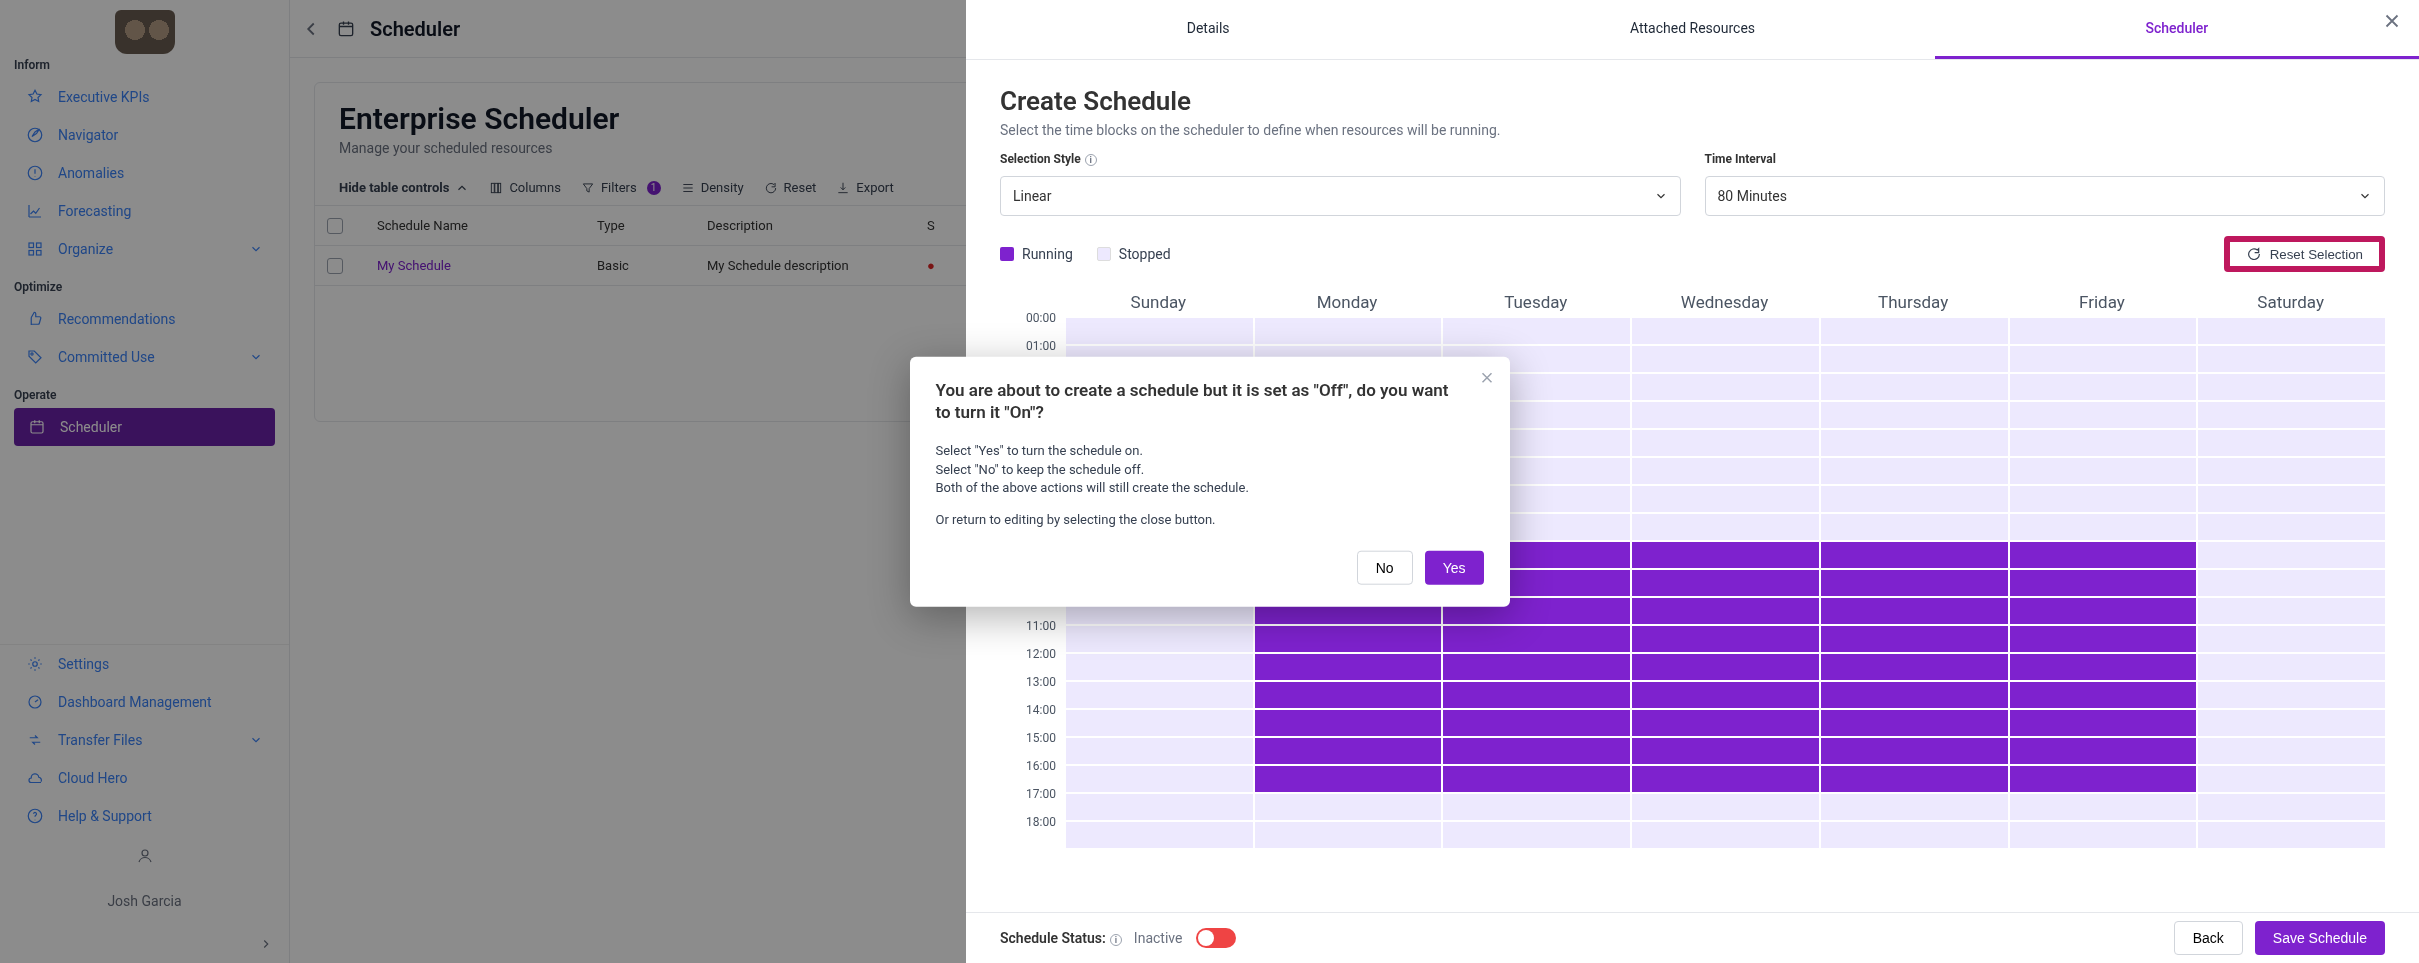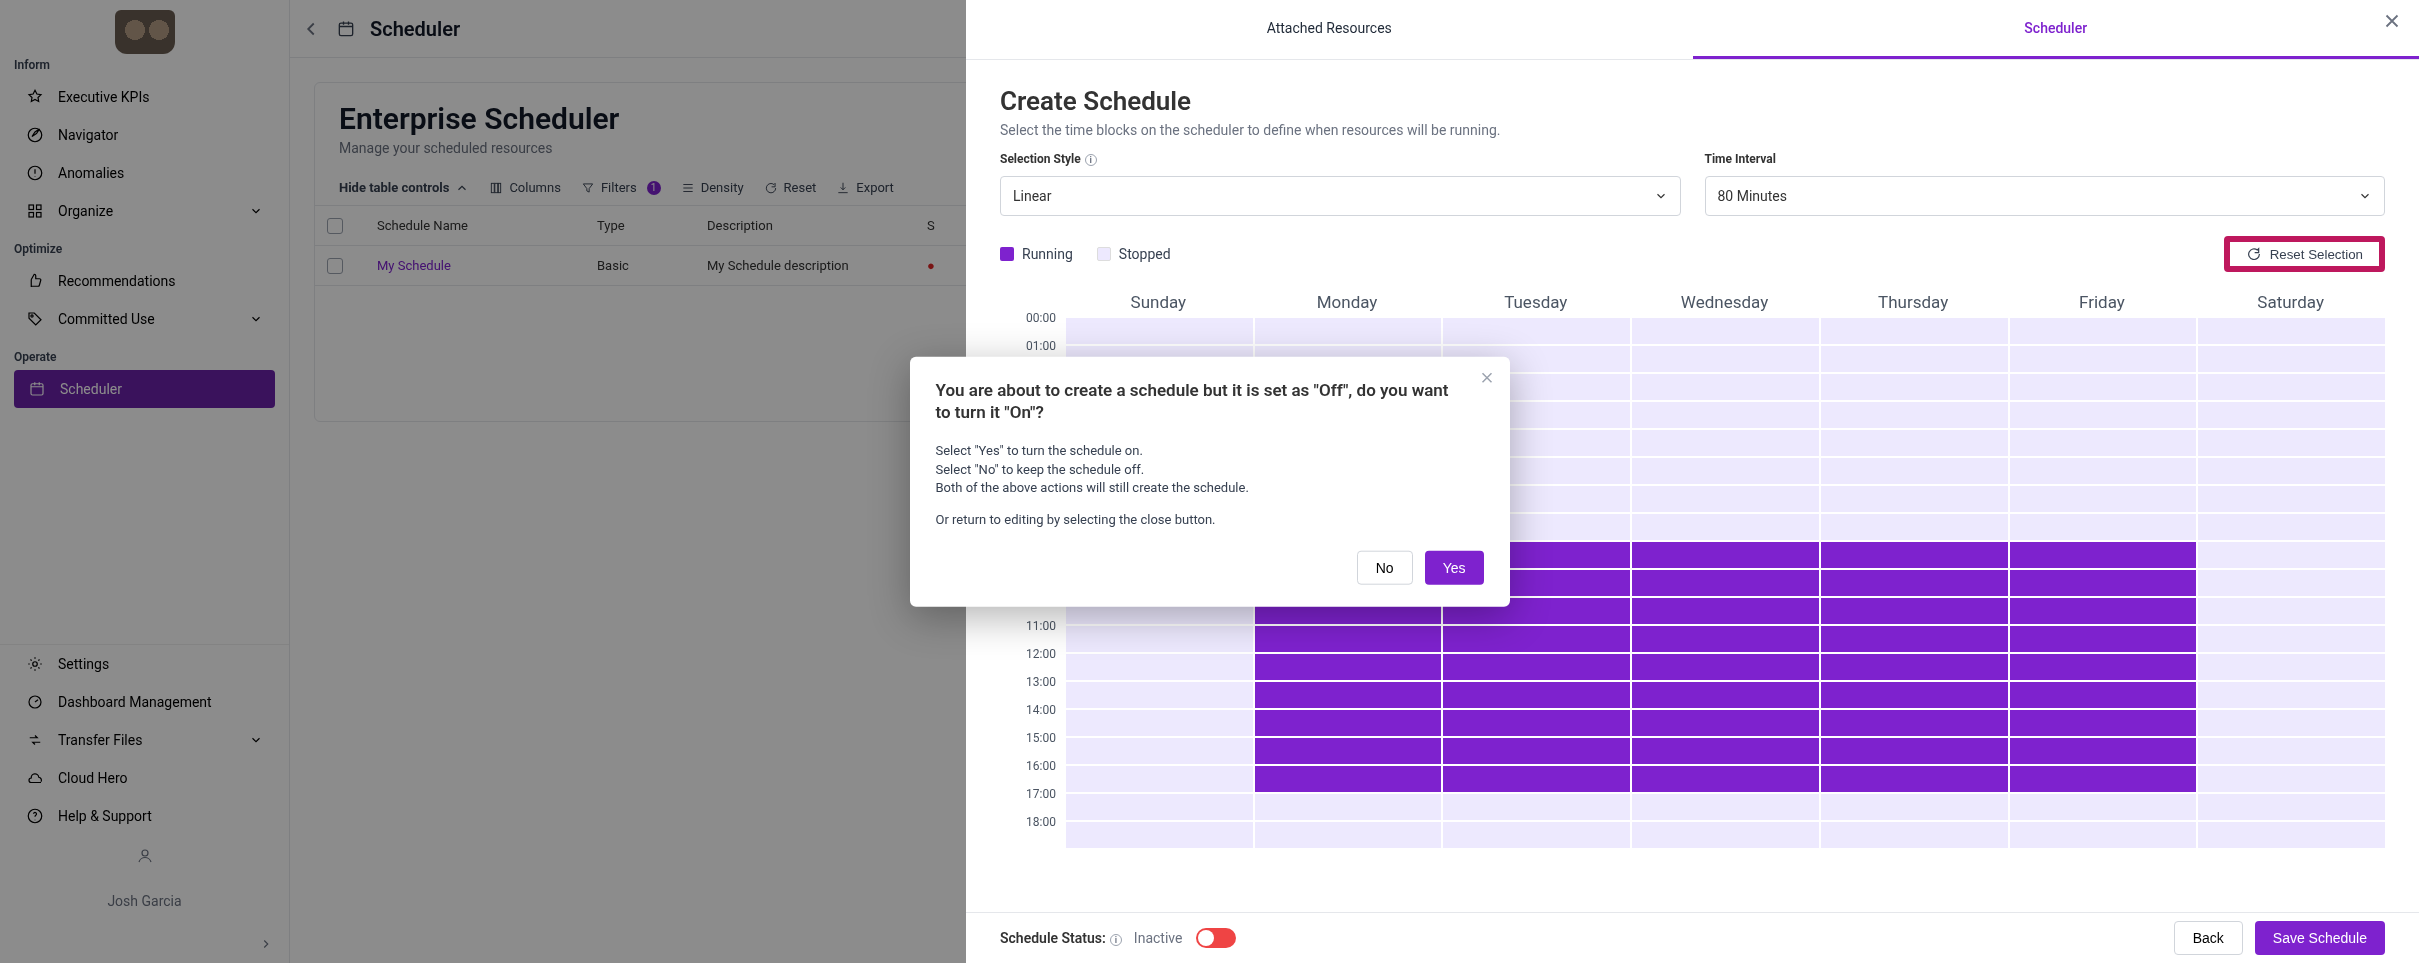--- a/index.html
+++ b/index.html
@@ -5,21 +5,21 @@
   * { box-sizing: border-box; margin: 0; padding: 0; }
   html, body { width: 2419px; height: 963px; font-family: -apple-system, "Segoe UI", Roboto, Arial, sans-serif; font-size: 14px; color: #333; background: #fff; overflow: hidden; }
   .app { display: flex; width: 100%; height: 100%; }
   .overlay-dim-area { position: absolute; left: 0; top: 0; width: 966px; height: 963px; background: rgba(0,0,0,0.45); z-index: 5; }
 
   
   .sidebar { width: 290px; height: 100%; background: #fff; border-right: 1px solid #e5e7eb; display: flex; flex-direction: column; z-index: 2; }
   .sidebar .logo { height: 58px; display: flex; align-items: center; justify-content: center; padding-top: 6px; }
   .sidebar .logo-icon { width: 60px; height: 44px; background: radial-gradient(circle at 20px 20px, #b39b84 10px, transparent 10px), radial-gradient(circle at 44px 20px, #b39b84 10px, transparent 10px), #695c50; border-radius: 6px 6px 12px 12px; position: relative; }
   .section-title { font-size: 12px; font-weight: 600; color: #374151; padding: 12px 14px 6px; }
-  .nav-item { display: flex; align-items: center; gap: 14px; padding: 10px 26px; color: #000000; cursor: pointer; }
+  .nav-item { display: flex; align-items: center; gap: 14px; padding: 10px 26px; color: #3b82f6; cursor: pointer; }
   .nav-item.active { background: #6b21a8; color: #fff; border-radius: 4px; margin: 0 14px; padding: 10px 14px; }
   .nav-icon { width: 18px; height: 18px; flex: none; }
   .chevron { margin-left: auto; width: 14px; height: 14px; }
   .sidebar .section-title.inform { padding-top: 0; }
   .sidebar .bottom { margin-top: auto; border-top: 1px solid #eee; }
   .user-row { display: flex; align-items: center; gap: 28px; padding: 12px 16px; color: #6b7280; flex-direction: column; }
   .user-row .chev-right { margin-left: auto; width: 14px; height: 14px; }
 
   
   .main { flex: 1; background: #fff; position: relative; z-index: 2; }
@@ -112,20 +112,26 @@
       </div>
     <div class="nav-item">
         <svg class="nav-icon" viewBox="0 0 24 24" fill="none" stroke="currentColor" stroke-width="1.6">
           <circle cx="12" cy="12" r="9"></circle>
           <path d="M12 7v6M12 16v.5"></path>
         </svg>
         <span>Anomalies</span>
       </div>
     <div class="nav-item">
         <svg class="nav-icon" viewBox="0 0 24 24" fill="none" stroke="currentColor" stroke-width="1.6">
+          <path d="M4 20V4M4 20h16M6 16l4-4 3 3 5-7"></path>
+        </svg>
+        <span>Forecasting</span>
+      </div>
+    <div class="nav-item">
+        <svg class="nav-icon" viewBox="0 0 24 24" fill="none" stroke="currentColor" stroke-width="1.6">
           <rect x="4" y="4" width="6" height="6"></rect>
           <rect x="14" y="4" width="6" height="6"></rect>
           <rect x="4" y="14" width="6" height="6"></rect>
           <rect x="14" y="14" width="6" height="6"></rect>
         </svg>
         <span>Organize</span>
         <svg class="chevron" viewBox="0 0 24 24" fill="none" stroke="currentColor" stroke-width="2">
           <path d="M6 9l6 6 6-6"></path>
         </svg>
       </div>
@@ -283,20 +289,21 @@
     </div>
   </div>
 
   <div class="overlay-dim-area"></div>
 
   <div class="panel">
     <svg class="panel-close" viewBox="0 0 24 24" fill="none" stroke="currentColor" stroke-width="2">
         <path d="M6 6l12 12M18 6L6 18"></path>
       </svg>
     <div class="panel-tabs">
+      <div class="ptab">Details</div>
       <div class="ptab">Attached Resources</div>
       <div class="ptab active">Scheduler</div>
     </div>
     <div class="panel-body">
       <div class="cs-title">Create Schedule</div>
       <div class="cs-sub">Select the time blocks on the scheduler to define when resources will be running.</div>
       <div class="form-row">
         <div class="fld">
           <label><span>Selection Style</span><span class="info">i</span></label>
           <div class="select">

